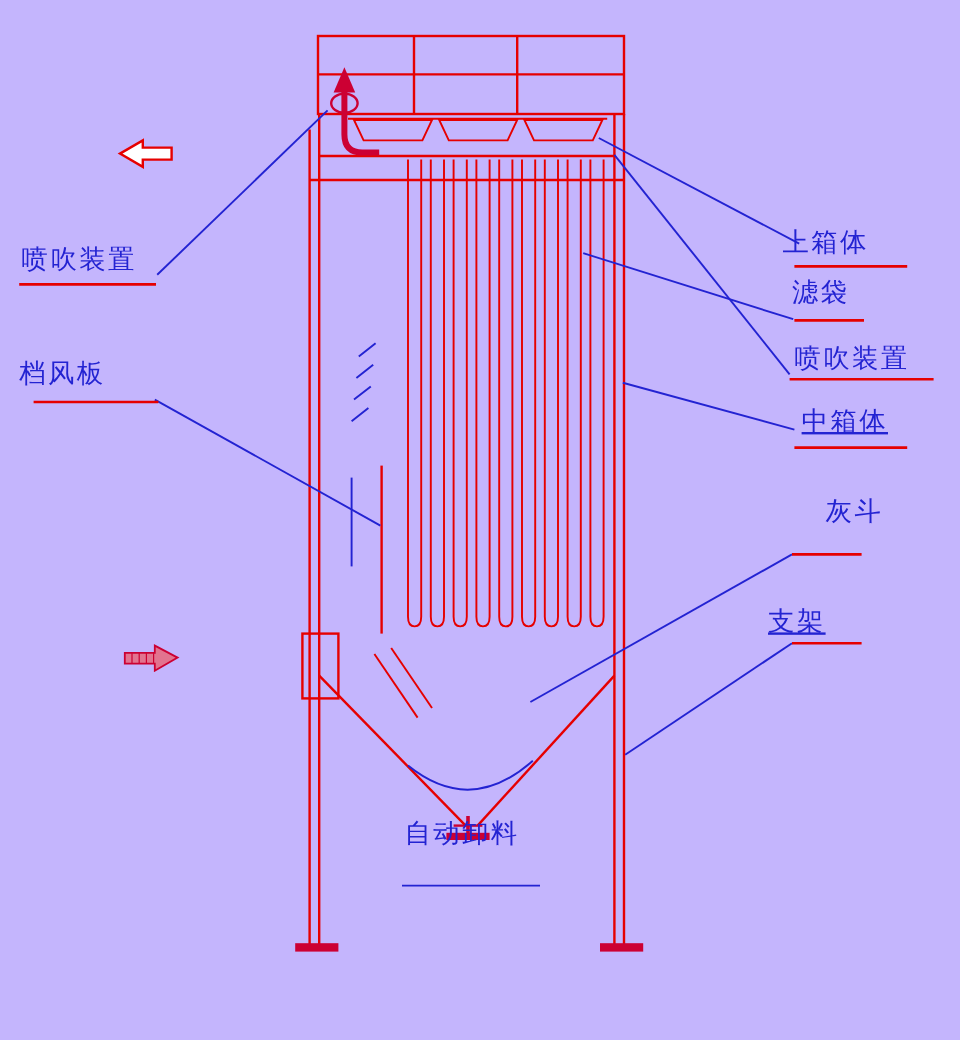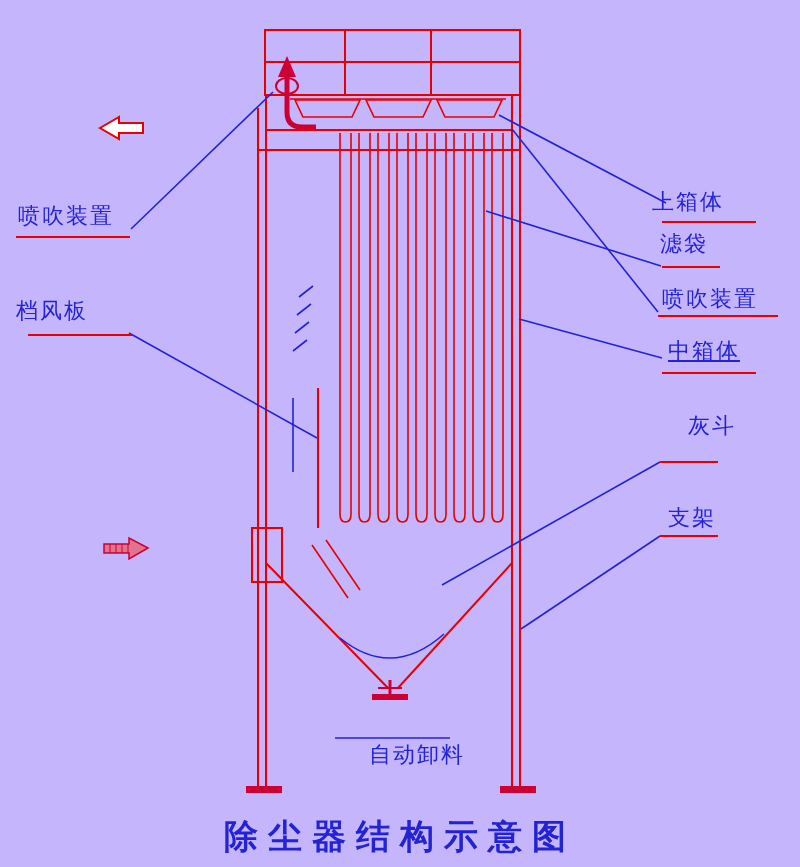--- a/index.html
+++ b/index.html
@@ -155,18 +155,17 @@
 
   </svg>
 
   <div class="lbl" style="left:18px;top:203px;">喷吹装置</div>
   <div class="lbl" style="left:16px;top:298px;">档风板</div>
   <div class="lbl" style="left:652px;top:189px;">上箱体</div>
   <div class="lbl" style="left:660px;top:231px;">滤袋</div>
   <div class="lbl" style="left:662px;top:286px;">喷吹装置</div>
   <div class="lbl" style="left:668px;top:338px;text-decoration:underline;">中箱体</div>
   <div class="lbl" style="left:688px;top:413px;">灰斗</div>
-  <div class="lbl" style="left:668px;top:505px;">支架</div>
-  <div class="lbl" style="left:337px;top:742px;margin-left:32px;">自动卸料</div>
+  <div class="lbl" style="left:640px;top:505px;text-decoration:underline;">支架</div>
+  <div class="lbl" style="left:337px;top:682px;">自动卸料</div>
 
-  <div class="title">除尘器结构示意图</div>
 
 </div>
 
 </body></html>

